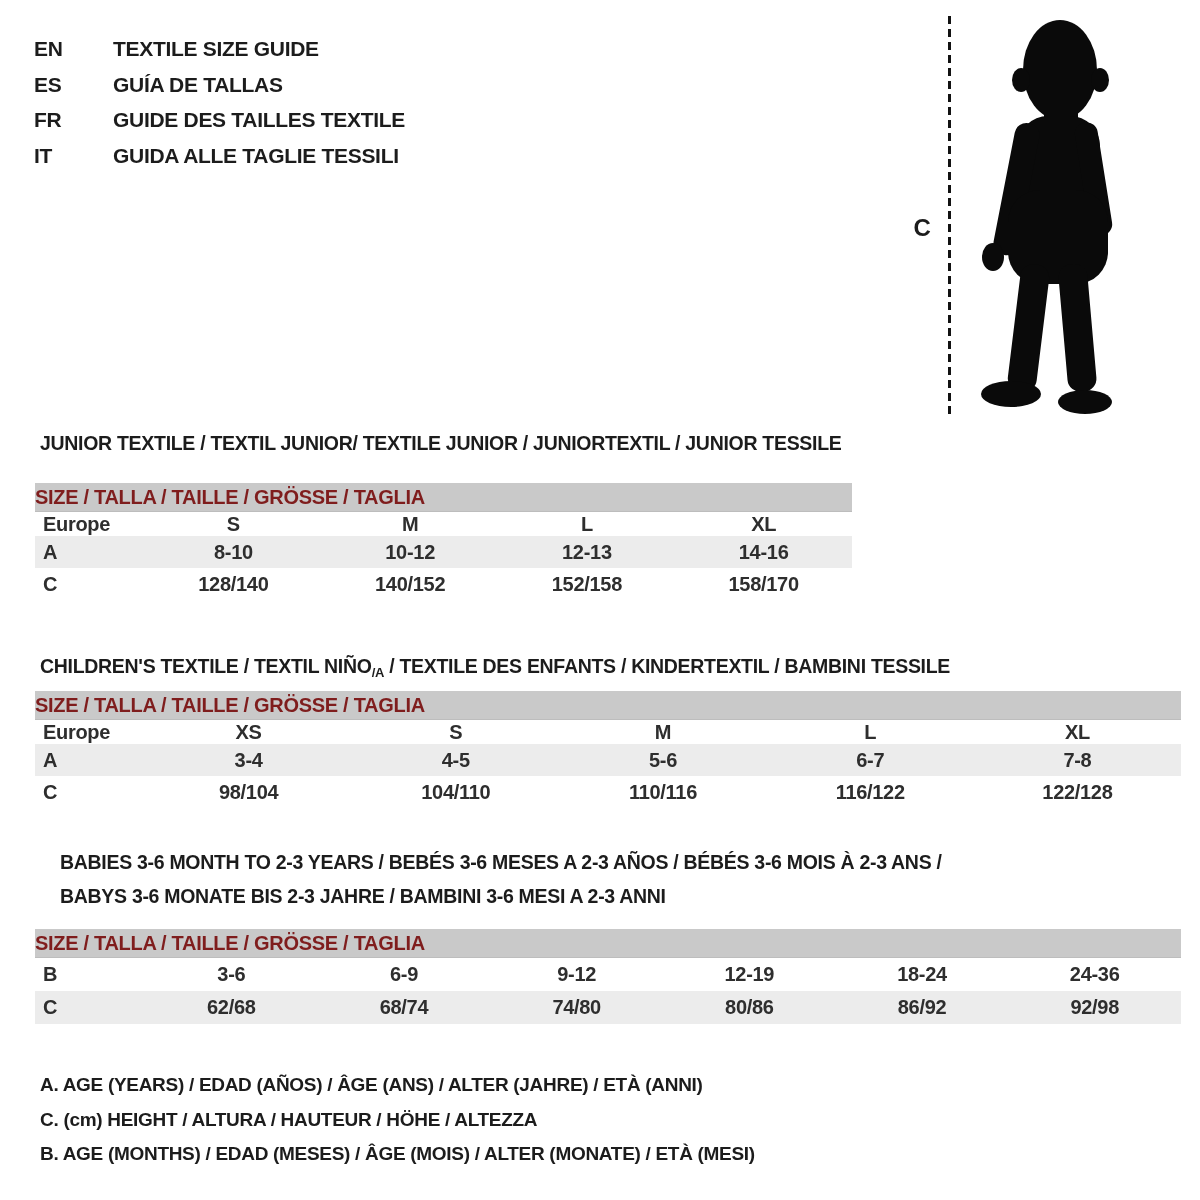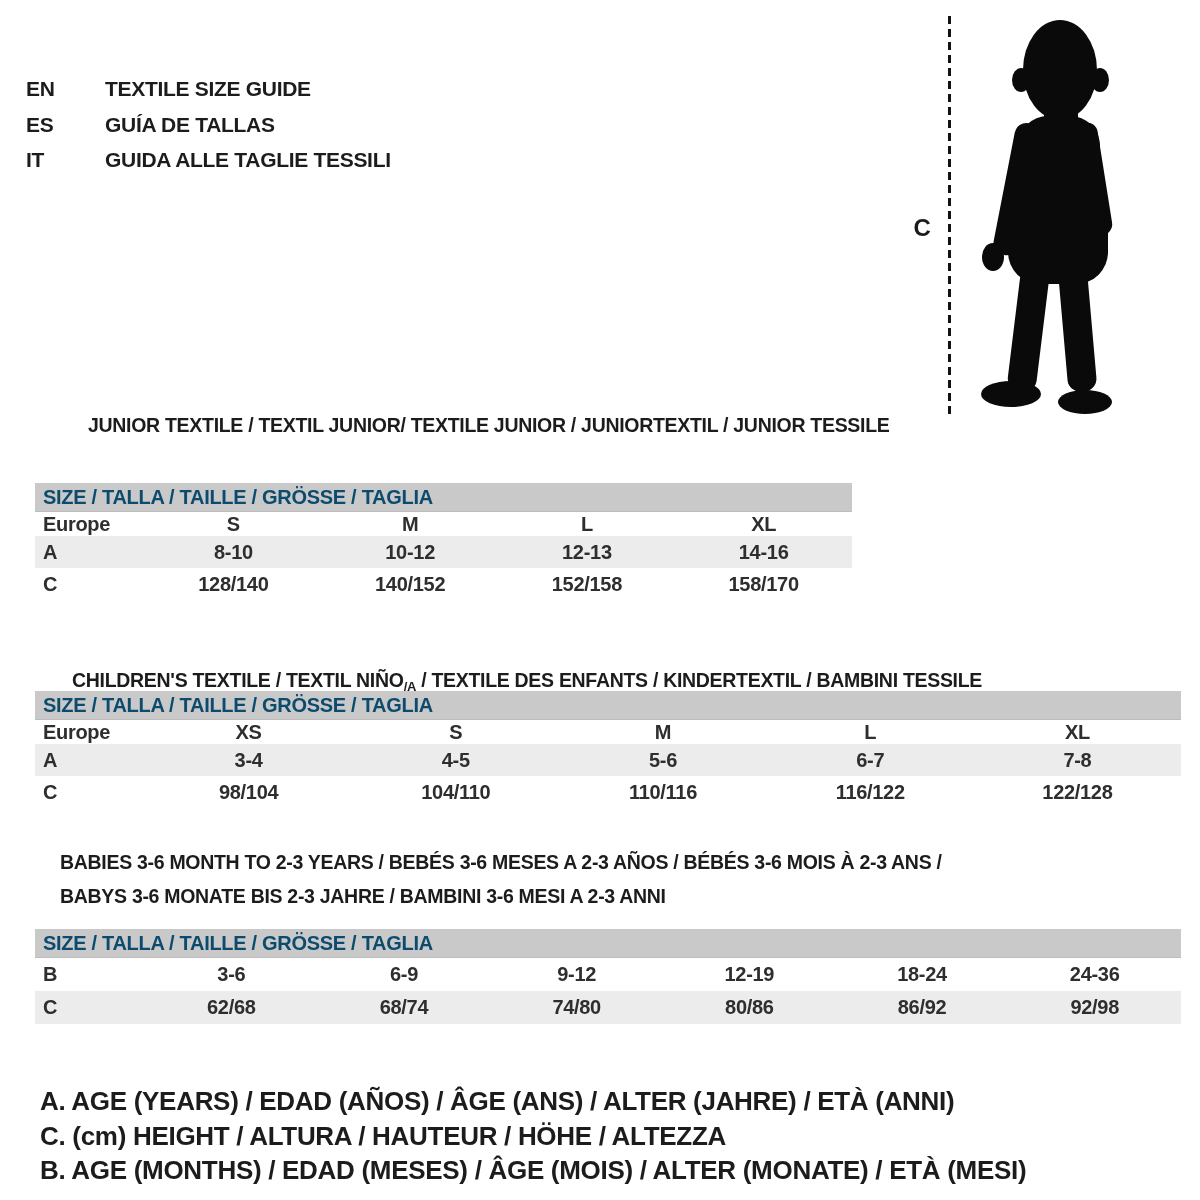--- a/index.html
+++ b/index.html
@@ -4,73 +4,77 @@
 <style>
   * { margin:0; padding:0; box-sizing:border-box; }
   html,body { background:#ffffff; }
   .page {
     position:relative; width:1200px; height:1200px; background:#ffffff;
     font-family:"Liberation Sans", sans-serif; font-weight:700; color:#1c1c1c;
     overflow:hidden; letter-spacing:-0.3px;
   }
 
   
-  .lang-list { position:absolute; left:26px; top:31px;margin-top:40px; }
+  .lang-list { position:absolute; left:34px; top:31px; }
   .lang-row  { display:flex; height:35.5px; line-height:35.5px; font-size:21px; }
   .lang-code { width:79px; }
   .lang-label{ white-space:nowrap; }
 
   
   .measure-line {
     position:absolute; left:948px; top:16px; width:3px; height:402px;
     background:repeating-linear-gradient(to bottom,#121212 0 8px,transparent 8px 13px);
   }
   .measure-label { position:absolute; left:905px; top:214px; width:34px; text-align:center; font-size:24px; }
   .toddler { position:absolute; left:962px; top:14px; }
 
   
   .sec-title { position:absolute; left:40px; font-size:19.5px; white-space:nowrap; }
-  .t-junior   { top:414px;margin-left:48px; }
-  .t-children { top:669px;margin-left:32px; }
+  .t-junior   { top:432px; }
+  .t-children { top:655px; }
   .t-babies   { top:846px; line-height:33.5px;margin-left:20px; }
   .sub-a { font-size:13px; vertical-align:-4px; }
 
   
   .stable { position:absolute; left:35px; font-size:20px; color:#2e2e2e; }
   .junior-table   { top:483px; width:817px; }
   .children-table { top:691px; width:1146px; }
   .babies-table   { top:929px; width:1146px; }
   .size-bar {
-    height:29px; line-height:29px; background:#c9c9c9; color:#0c4a6e;
-    padding-left:8px; border-bottom:1px solid #bdbdbd; font-size:20px; white-space:nowrap;
+    height:29px; line-height:29px; background:#c9c9c9; color:#7f1d1d;
+    border-bottom:1px solid #bdbdbd; font-size:20px; white-space:nowrap;
   }
   .row { display:flex; align-items:center; height:32px; }
   .header-row { height:24px; }
   .babies-table .row { height:33px; }
   .shaded { background:#ececec; }
   .c0 { width:110px; padding-left:8px; }
   .cc { flex:1; text-align:center; }
 
   
-  .legend { position:absolute; left:40px; top:1068px; font-size:26px;margin-top:16px; }
+  .legend { position:absolute; left:40px; top:1068px; font-size:19px; }
   .legend-line { height:34.7px; line-height:34.7px; white-space:nowrap; }
 </style>
 </head>
 <body>
 
 <div class="page">
 
   <div class="lang-list">
     <div class="lang-row">
       <span class="lang-code">EN</span>
       <span class="lang-label">TEXTILE SIZE GUIDE</span>
     </div>
     <div class="lang-row">
       <span class="lang-code">ES</span>
       <span class="lang-label">GUÍA DE TALLAS</span>
+    </div>
+    <div class="lang-row">
+      <span class="lang-code">FR</span>
+      <span class="lang-label">GUIDE DES TAILLES TEXTILE</span>
     </div>
     <div class="lang-row">
       <span class="lang-code">IT</span>
       <span class="lang-label">GUIDA ALLE TAGLIE TESSILI</span>
     </div>
   </div>
 
   <div class="measure-label">C</div>
   <div class="measure-line"></div>
   <svg class="toddler" width="176" height="408" viewBox="0 0 176 408" fill="#0a0a0a" xmlns="http://www.w3.org/2000/svg">

